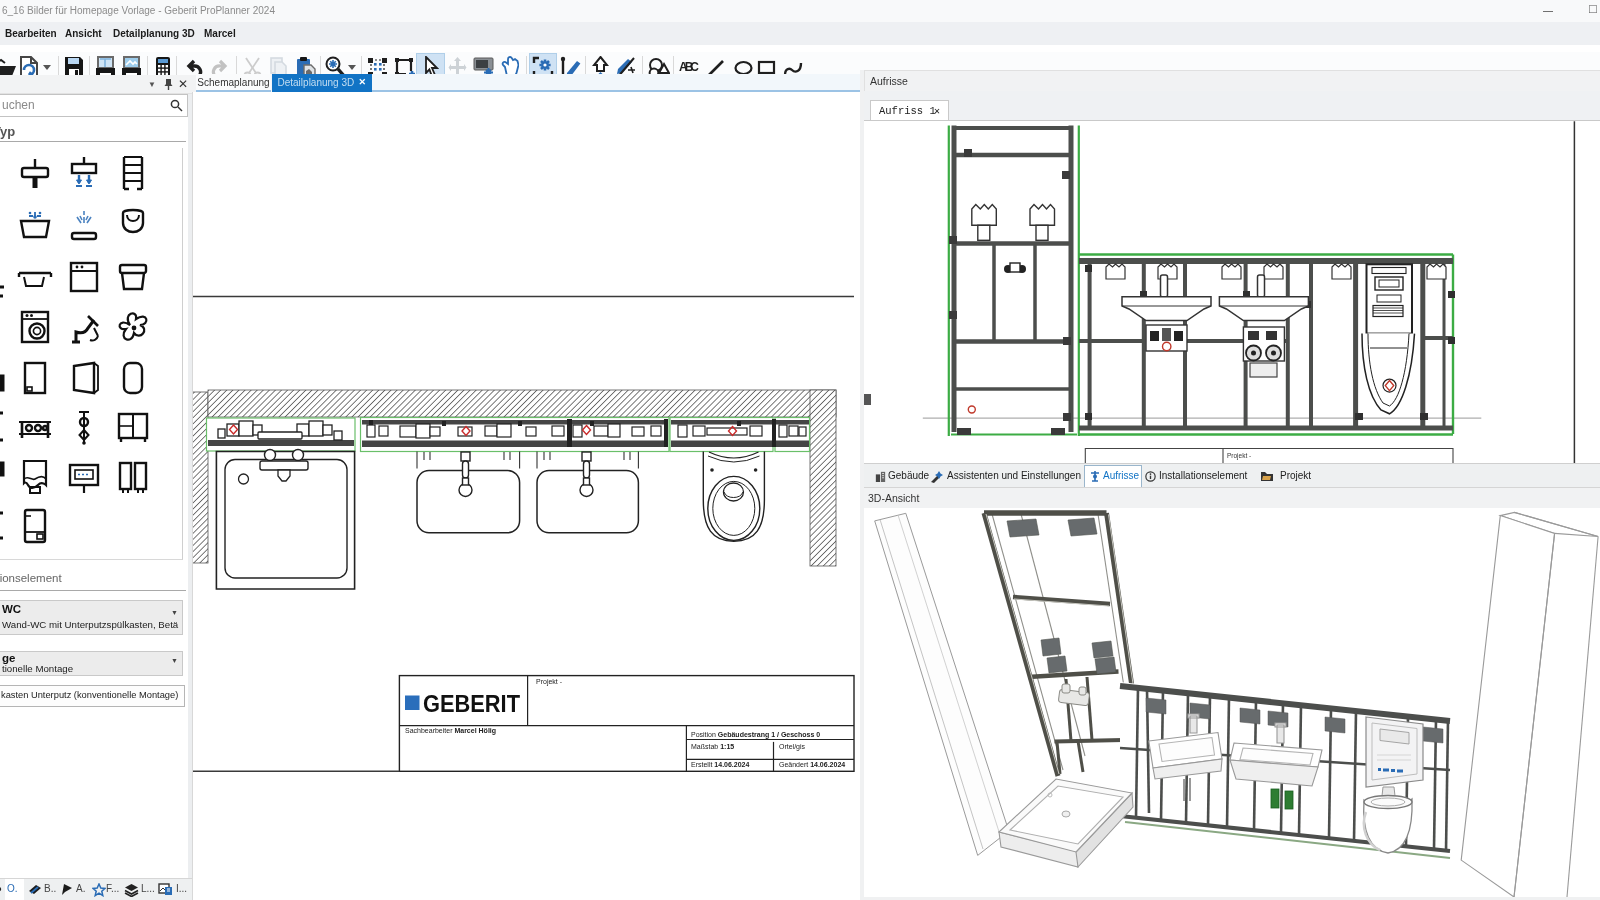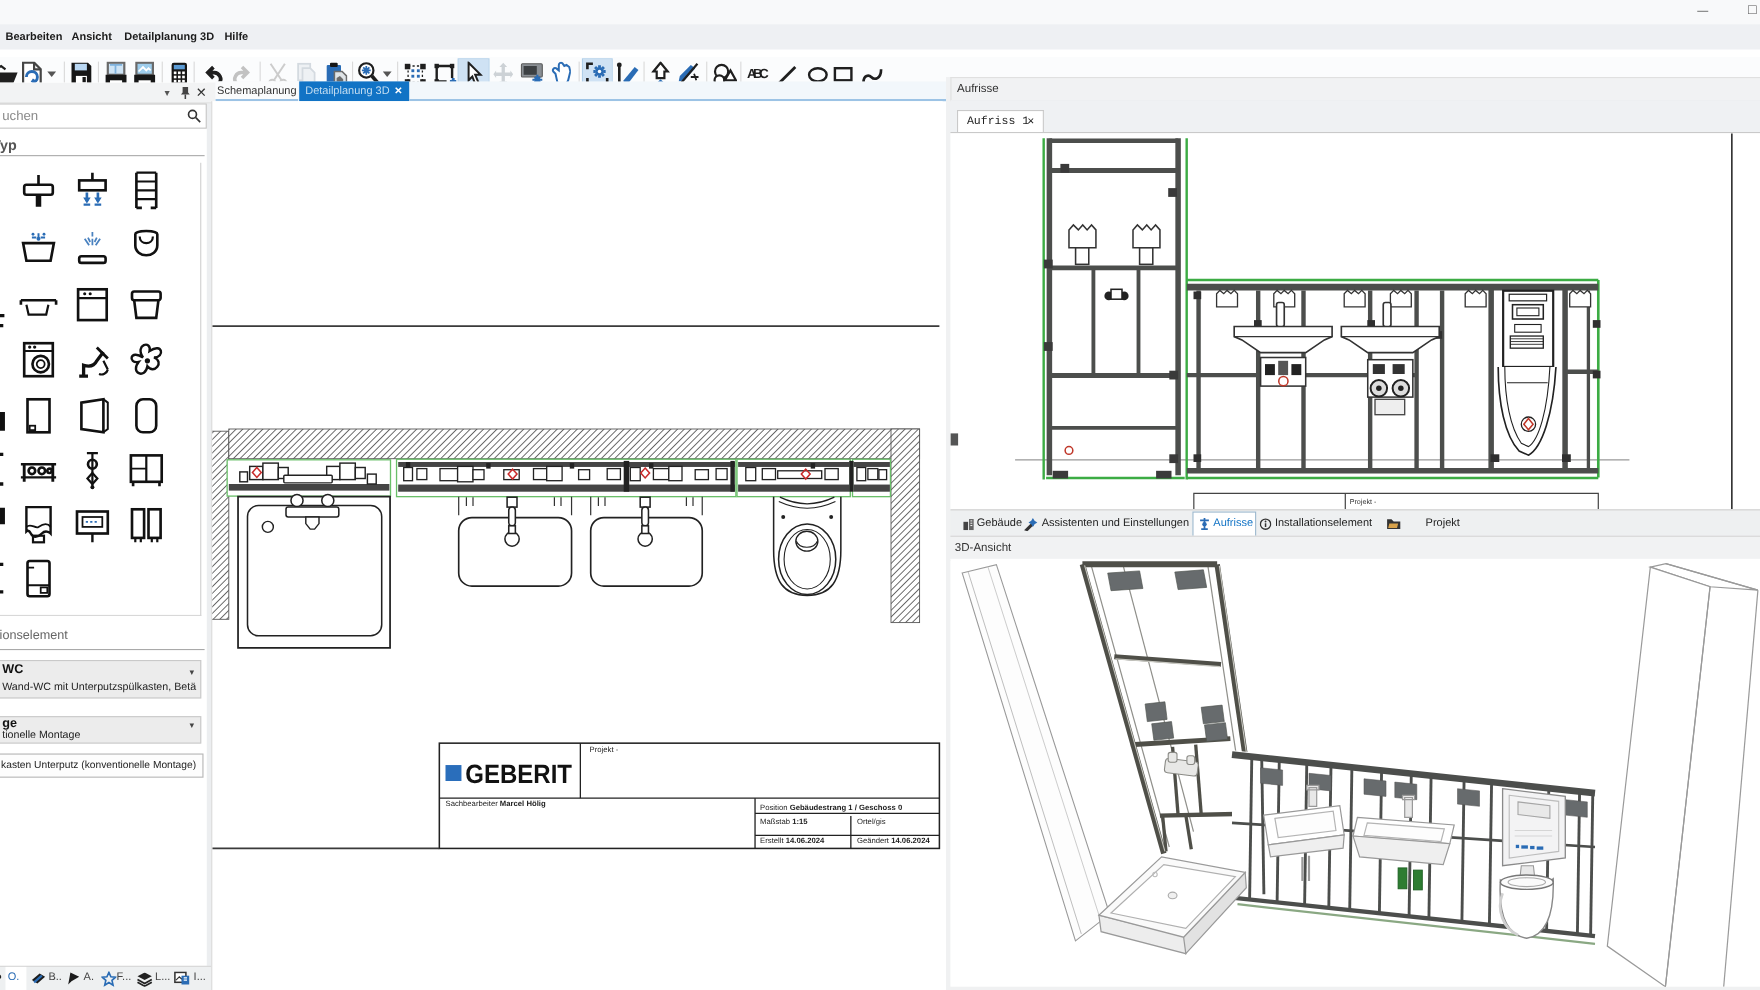--- a/index.html
+++ b/index.html
@@ -18,28 +18,29 @@
   
   #tabstrip{left:196px;top:75px;width:664px;height:17px;background:#fcfdfe;}
   #canvas{left:192px;top:92px;width:664px;height:808px;background:#ffffff;border-left:1px solid #d8d8d8;}
   
   #rightarea{left:860px;top:70px;width:740px;height:830px;background:#f0f1f2;}
   text{font-family:"Liberation Sans",sans-serif;}
 </style>
 </head>
 <body>
 <div class="abs" id="titlebar">
+    <span class="abs" id="titletext">6_16 Bilder für Homepage Vorlage - Geberit ProPlanner 2024</span>
 <span class="abs" style="left:1543px;top:0;color:#444;">—</span>
 <span class="abs" style="left:1589px;top:-2px;color:#555;font-size:13px;">□</span>
 </div>
 <div class="abs" id="menubar">
 <span class="abs" style="left:5px;">Bearbeiten</span>
 <span class="abs" style="left:65px;">Ansicht</span>
 <span class="abs" style="left:113px;">Detailplanung 3D</span>
-<span class="abs" style="left:204px;">Hilfe</span>
+<span class="abs" style="left:204px;">Marcel</span>
 </div>
 <div class="abs" id="toolbar">
 <svg class="ticon" style="left:-7px" width="24" height="24" viewBox="0 0 24 24">
       <path d="M2 7 L2 20 L19 20 L23 10 L7 10 L5 7 Z" fill="#1f1f1f"></path>
       <path d="M3 7 L8 4 L12 7" fill="none" stroke="#1f1f1f" stroke-width="2"></path>
     </svg>
 <svg class="ticon" style="left:18px" width="22" height="24" viewBox="0 0 22 24">
       <path d="M3 1 L13 1 L19 7 L19 23 L3 23 Z" fill="#fff" stroke="#454545" stroke-width="2"></path>
       <path d="M13 1 L13 7 L19 7" fill="none" stroke="#454545" stroke-width="2"></path>
       <path d="M6 14 a5 5 0 1 1 5 5 l3 0 m-3 0 l2 -3" fill="none" stroke="#2a6cb5" stroke-width="2.6"></path>
@@ -746,21 +747,21 @@
     <svg class="abs" style="left:281px;top:7px" width="11" height="11" viewBox="0 0 13 13">
         <circle cx="6.5" cy="6.5" r="5.5" fill="none" stroke="#333" stroke-width="1.4"></circle>
         <path d="M6.5 5.5 v4" stroke="#333" stroke-width="1.6"></path>
         <circle cx="6.5" cy="3.6" r="1" fill="#333"></circle>
       </svg>
     <span class="abs" style="left:295px;top:6px;">Installationselement</span>
     <svg class="abs" style="left:396px;top:6px" width="14" height="12" viewBox="0 0 14 12">
         <path d="M1 3 L1 11 L13 11 L13 4 L7 4 L5 2 L1 2 Z" fill="#333"></path>
         <path d="M3 6 h8 l-1 4 h-8 Z" fill="#d8a24a"></path>
       </svg>
-    <span class="abs" style="left:432px;top:6px;text-align:right;">Projekt</span>
+    <span class="abs" style="left:416px;top:6px;text-align:right;">Projekt</span>
   </div>
   <div class="abs" style="left:4px;top:417px;width:736px;height:21px;background:#f1f2f3;border-top:1px solid #d5d5d5;border-bottom:1px solid #e0e0e0;">
     <span class="abs" style="left:4px;top:4px;font-size:10.5px;color:#333;">3D-Ansicht</span>
   </div>
   <div class="abs" style="left:4px;top:438px;width:736px;height:389px;background:#fff;">
     <svg width="736" height="389" viewBox="864 508 736 389">
 
       <g fill="#fdfdfd" stroke="#9a9a9a" stroke-width="1">
         <polygon points="874.7,520.9 905.8,513.3 1008.8,831 977.7,855.4"></polygon>
       </g>

